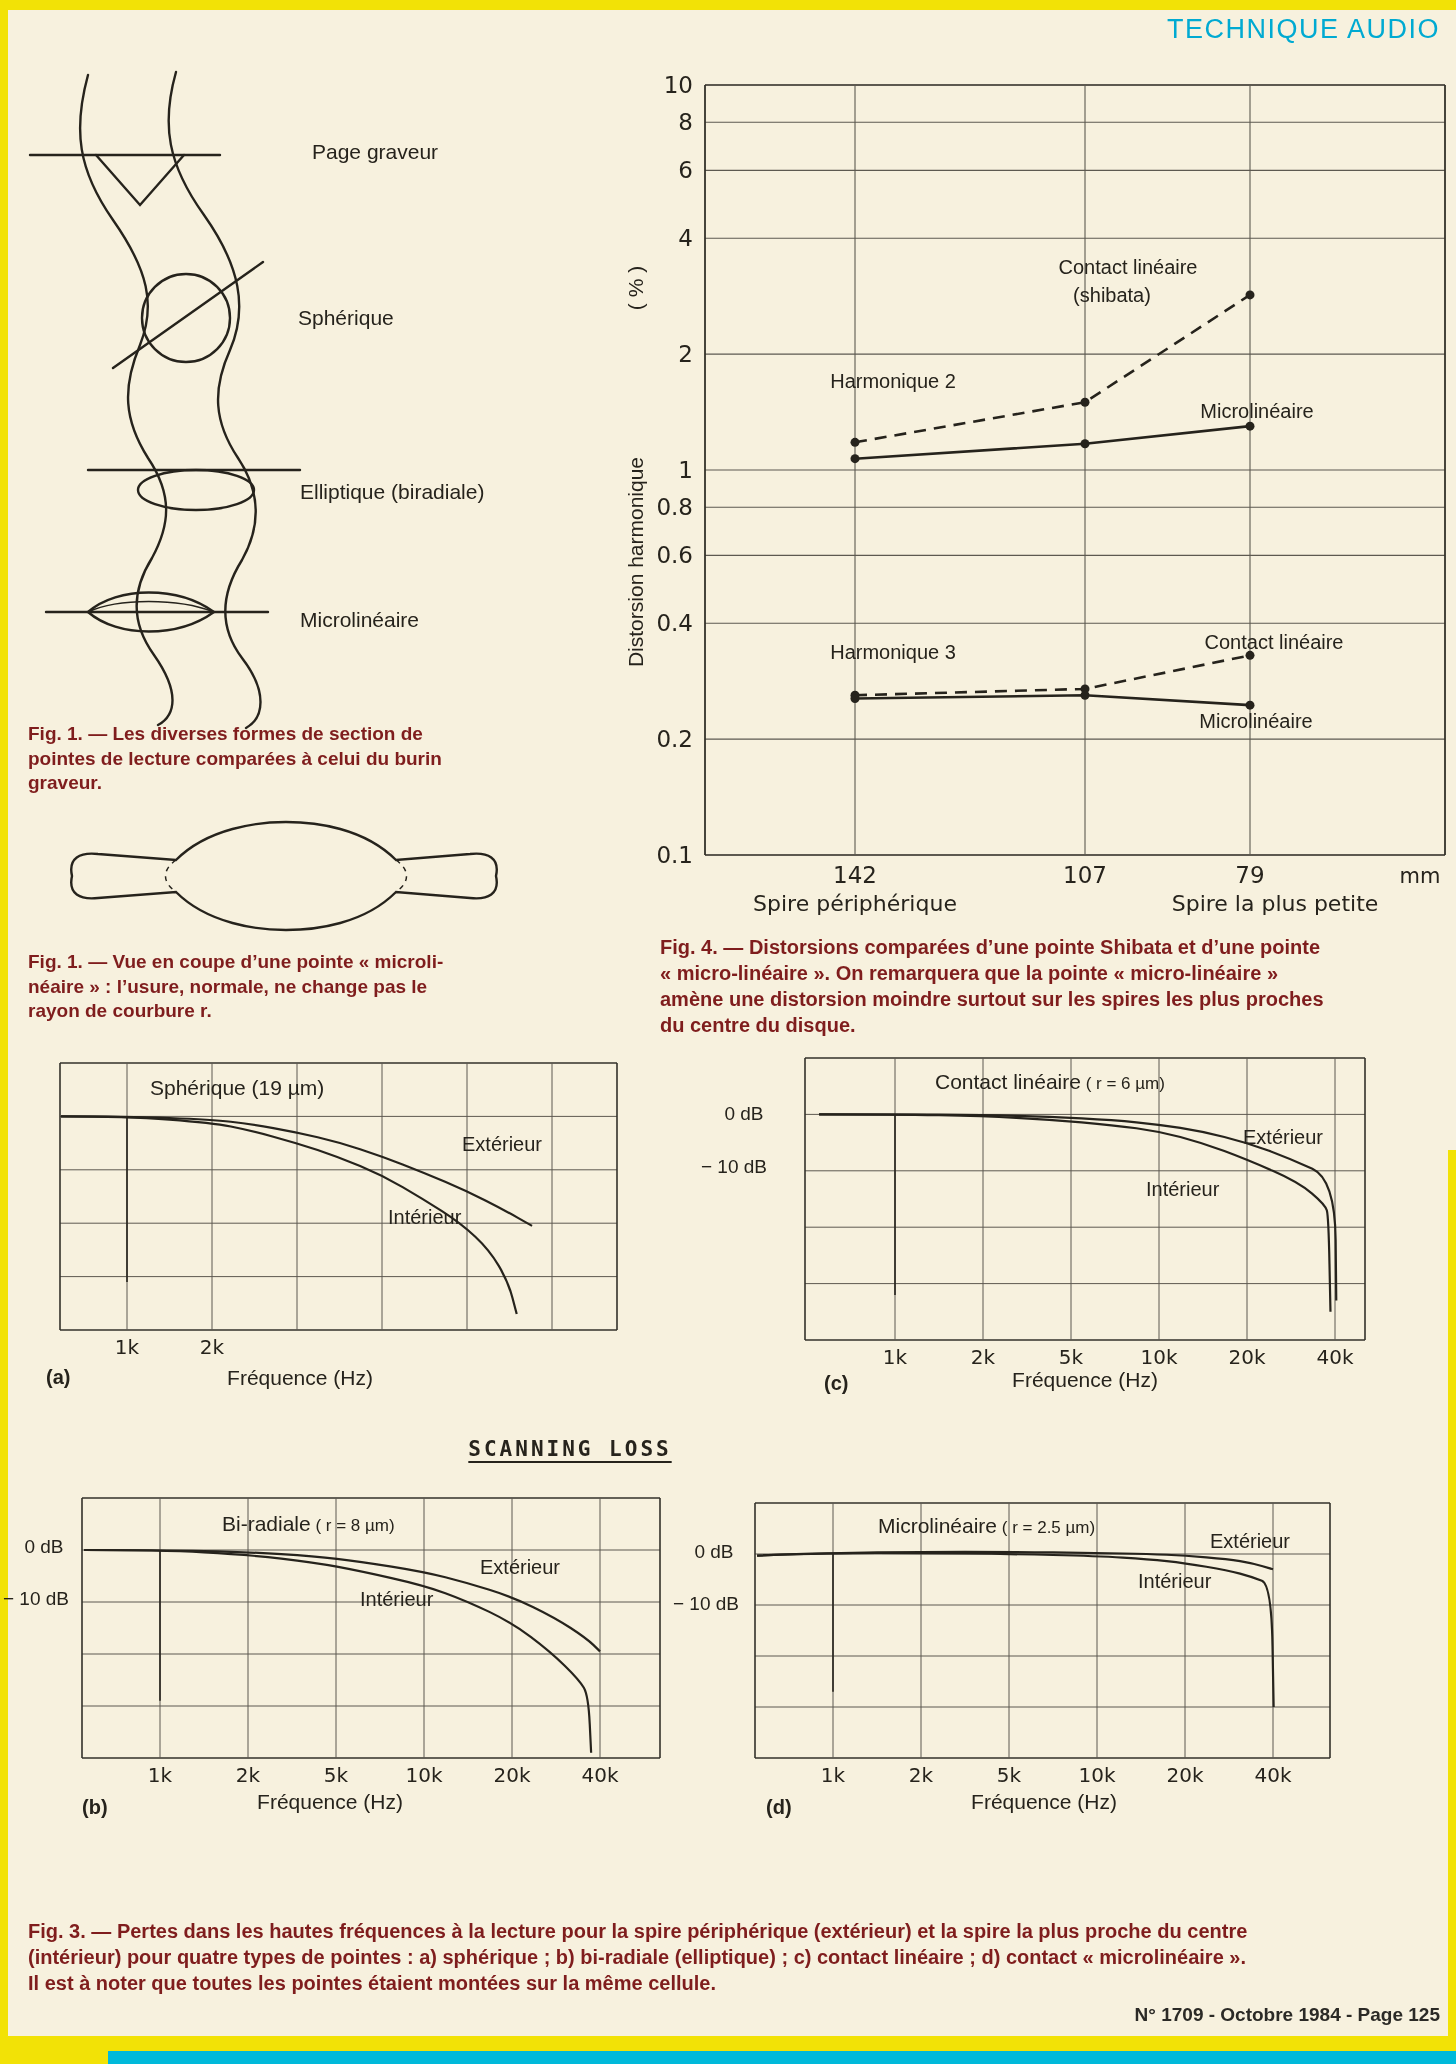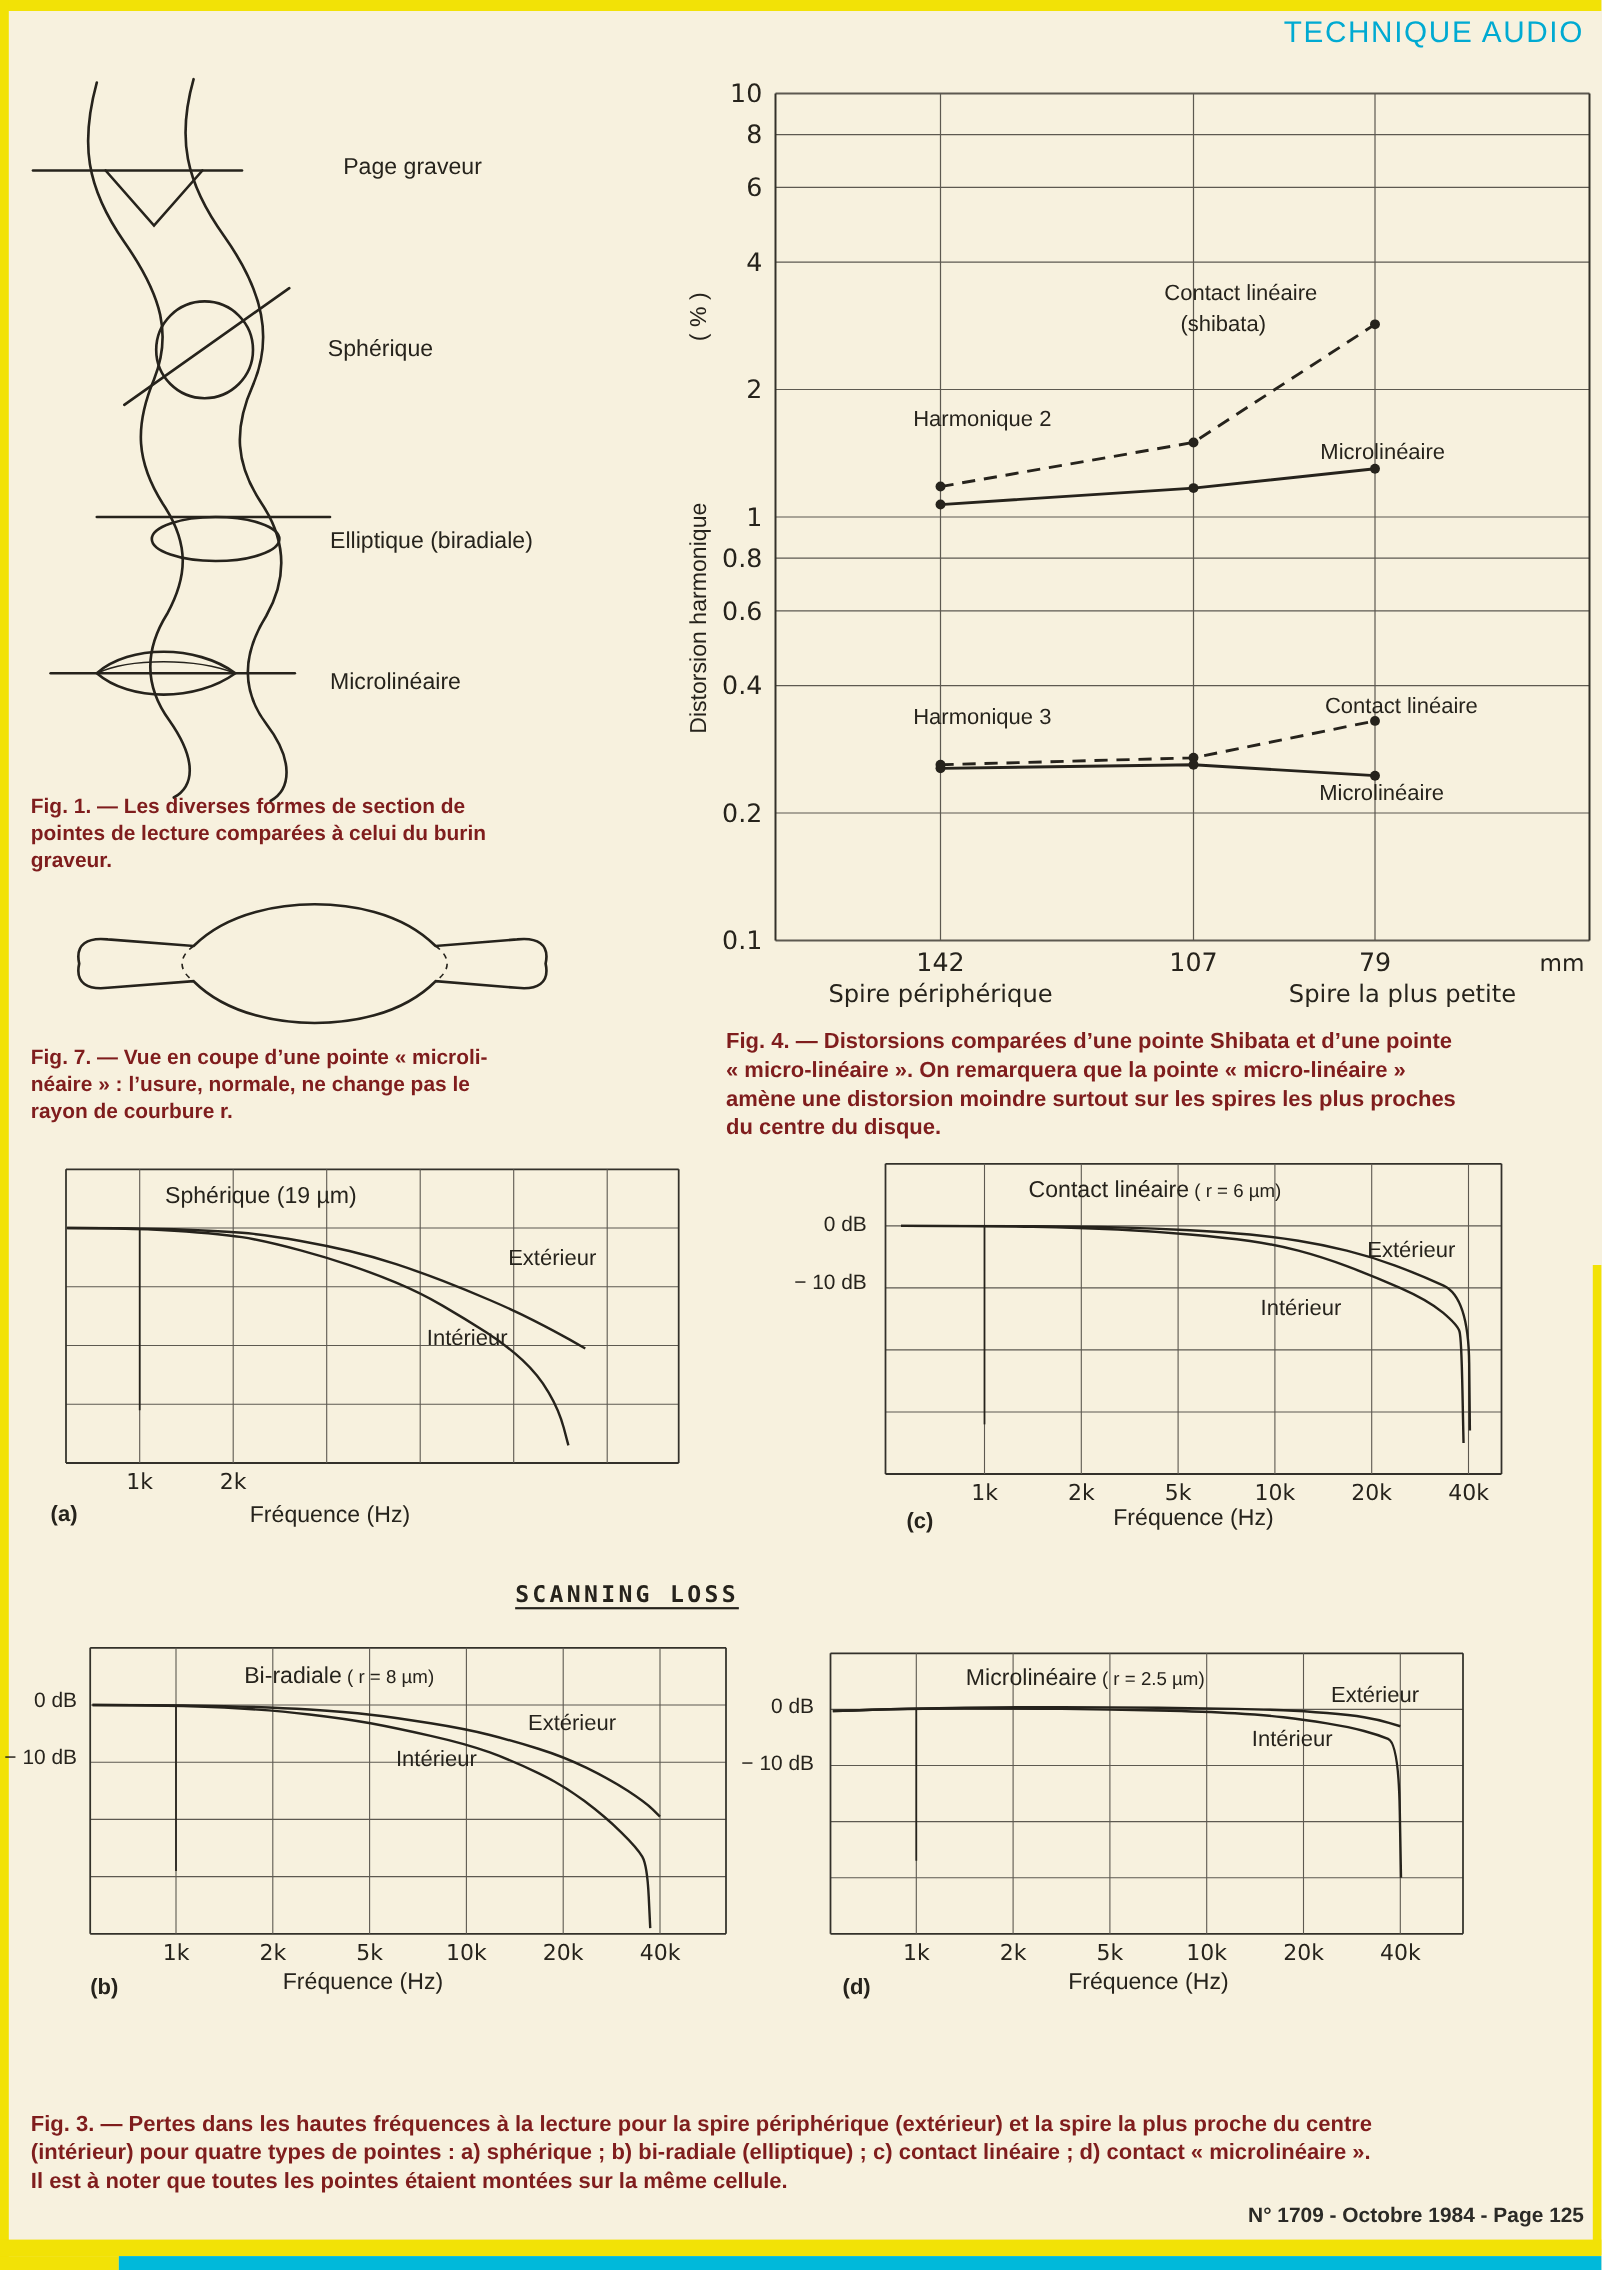--- a/index.html
+++ b/index.html
@@ -5,21 +5,21 @@
   *{margin:0;padding:0;box-sizing:border-box}
   html,body{width:1456px;height:2064px}
   body{position:relative;background:#f7f1de;font-family:"Liberation Sans",sans-serif;overflow:hidden;color:#26231c}
   .pos{position:absolute}
   .cap{color:#7f1d1d;font-weight:bold;white-space:pre-line;line-height:1.3}
   .lbl{font-size:20px;color:#26231c;white-space:nowrap}
   .cen{transform:translateX(-50%)}
   .vrot{transform:translate(-50%,-50%) rotate(-90deg);white-space:nowrap;font-size:21px;color:#26231c}
   .rsub{font-size:17px}
   .letter{font-weight:bold;font-size:20px}
-  .dbl{font-size:19px;text-align:right;white-space:nowrap}
+  .dbl{font-size:19px;text-align:center;white-space:nowrap}
   svg{display:block}
   svg text{font-family:"DejaVu Sans",sans-serif}
   .strip{position:absolute}
 </style>
 </head>
 <body>
 
 <div class="strip" style="left:0;top:0;width:100%;height:10px;background:#f2e206"></div>
 <div class="strip" style="left:0;top:0;width:8px;height:2064px;background:#f2e206"></div>
 <div class="strip" style="right:0;top:1150px;width:8px;height:900px;background:#f2e206"></div>
@@ -52,21 +52,21 @@
 pointes de lecture comparées à celui du burin
 graveur.</div>
 
 <svg class="pos" style="left:58px;top:810px" width="450" height="125" viewBox="0 0 450 125">
   <g stroke="#26231c" fill="none" stroke-width="2.4">
     <path d="M14,66 C10,48 22,42 40,44 L118,50 C150,18 200,12 228,12 C258,12 306,18 338,50 L412,44 C430,42 442,48 438,66 C442,84 430,90 412,88 L338,82 C306,114 258,120 228,120 C200,120 150,114 118,82 L40,88 C22,90 10,84 14,66 Z"></path>
     <path d="M118,50 C104,60 104,72 118,82" stroke-dasharray="5 5" stroke-width="1.5"></path>
     <path d="M338,50 C352,60 352,72 338,82" stroke-dasharray="5 5" stroke-width="1.5"></path>
   </g>
 </svg>
-<div class="pos cap" style="left:28px;top:950px;width:445px;font-size:19px">Fig. 7. — Vue en coupe d’une pointe « microli-
+<div class="pos cap" style="left:28px;top:950px;width:445px;font-size:19px">Fig. 1. — Vue en coupe d’une pointe « microli-
 néaire » : l’usure, normale, ne change pas le
 rayon de courbure r.</div>
 
 <svg class="pos" id="fig4-svg" style="left:620px;top:60px" width="836" height="868" viewBox="0 0 836 868">
     <g>
       <line x1="85" y1="25" x2="825" y2="25" stroke="#5d5950" stroke-width="1.8"></line>
       <text x="73" y="33" text-anchor="end" font-size="23" fill="#26231c">10</text>
       <line x1="85" y1="62.31035500810174" x2="825" y2="62.31035500810174" stroke="#5d5950" stroke-width="1.1"></line>
       <text x="73" y="70.31035500810174" text-anchor="end" font-size="23" fill="#26231c">8</text>
       <line x1="85" y1="110.41176860229723" x2="825" y2="110.41176860229723" stroke="#5d5950" stroke-width="1.1"></line>

